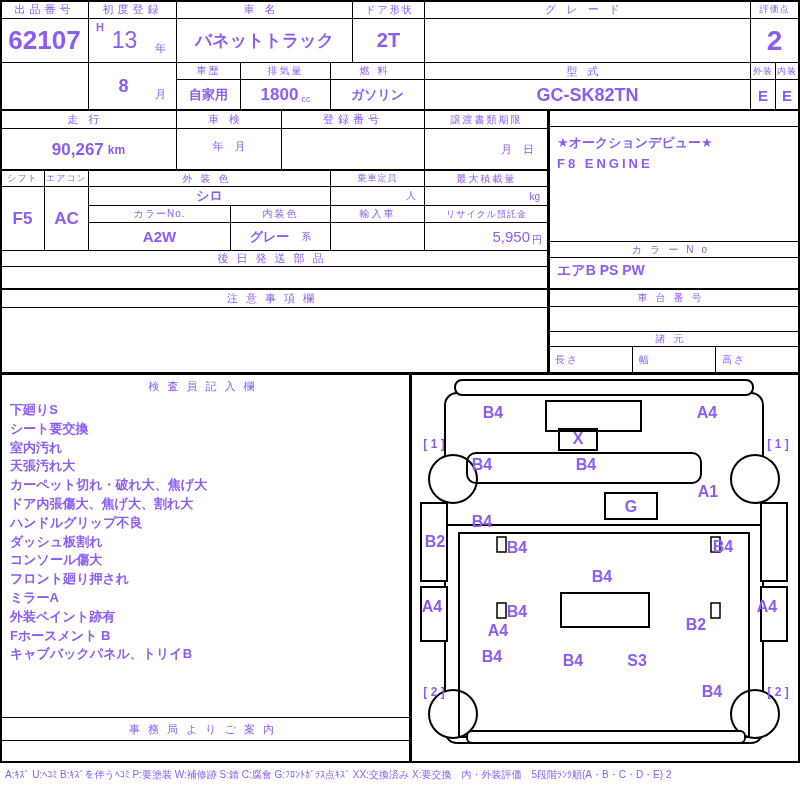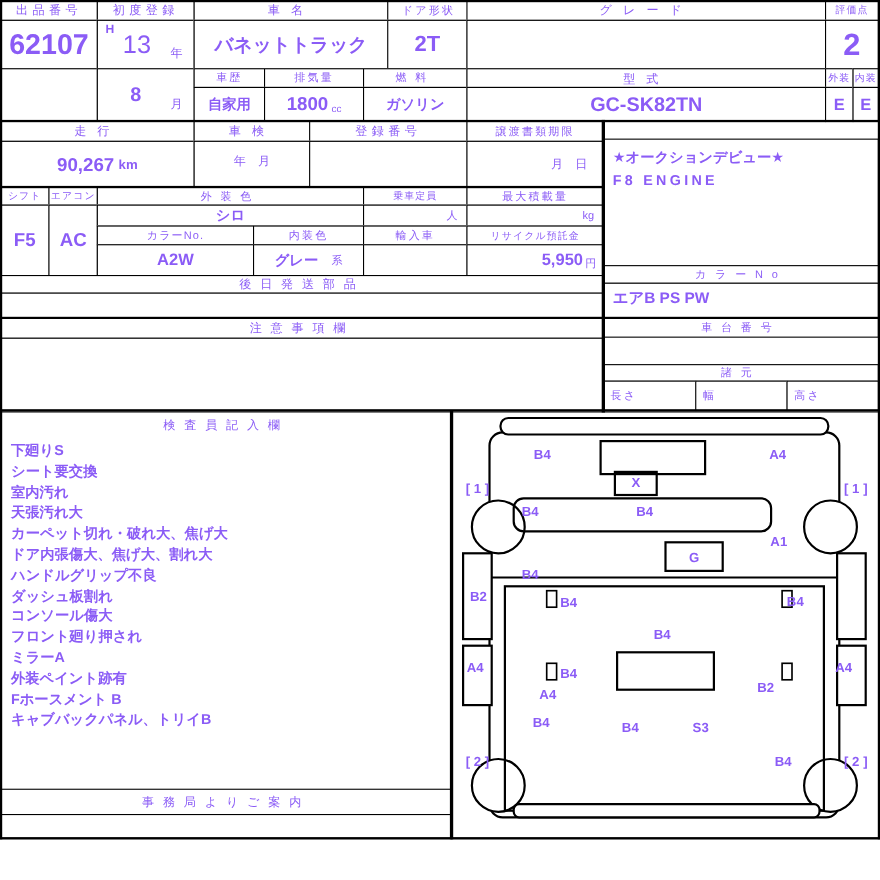--- a/index.html
+++ b/index.html
@@ -9,21 +9,21 @@
         display:flex;align-items:center;justify-content:center;overflow:hidden;white-space:nowrap;}
   .lbl{font-size:11px;letter-spacing:4px;}
   .ls8{letter-spacing:8px;} .ls10{letter-spacing:10px;} .ls2{letter-spacing:2px;}
   .xs{font-size:9px;letter-spacing:1px;} .s10{font-size:10px;}
   .val{font-weight:bold;font-size:14px;}
   .fs13{font-size:13px;} .fs15{font-size:15px;} .fs17{font-size:17px;}
   .fs18{font-size:18px;} .fs20{font-size:20px;} .fs26{font-size:26px;} .fs28{font-size:28px;}
   .left{justify-content:flex-start;} .right{justify-content:flex-end;}
   .top-align{align-items:flex-start;}
   .thick{position:absolute;background:#000;}
-  .mark{position:absolute;transform:translate(-50%,-50%);font-weight:bold;font-size:12px;white-space:nowrap;}
+  .mark{position:absolute;transform:translate(-50%,-50%);font-weight:bold;font-size:16px;white-space:nowrap;}
   .insp-item{font-weight:bold;font-size:13px;line-height:18.8px;white-space:nowrap;}
   .spec{justify-content:flex-start;padding-left:6px;font-size:10px;letter-spacing:2px;}
   svg{display:block;}
 </style>
 </head>
 <body>
 
 <div id="page">
 
   <div class="cell lbl" style="left:0;top:0;width:89px;height:19px">出品番号</div>
@@ -105,21 +105,21 @@
   <div class="cell lbl ls2 s10" style="left:330px;top:205px;width:95px;height:18px">輸入車</div>
   <div class="cell xs" style="left:424px;top:205px;width:125px;height:18px">リサイクル預託金</div>
 
   <div class="cell val fs15" style="left:88px;top:222px;width:143px;height:29px">A2W</div>
   <div class="cell" style="left:230px;top:222px;width:101px;height:29px">
     <span style="font-weight:bold;font-size:13px">グレー</span>
     <span style="font-size:10px;margin-left:12px">系</span>
   </div>
   <div class="cell" style="left:330px;top:222px;width:95px;height:29px"></div>
   <div class="cell right" style="left:424px;top:222px;width:125px;height:29px;padding-right:6px">
-    <span style="font-weight:bold;font-size:15px">5,950</span>
+    <span style="font-weight:normal;font-size:15px">5,950</span>
     <span style="font-size:10px;margin-left:2px;margin-top:6px">円</span>
   </div>
 
   <div class="cell lbl ls8" style="left:0;top:250px;width:549px;height:17px">後日発送部品</div>
   <div class="cell" style="left:0;top:266px;width:549px;height:25px"></div>
 
   <div class="cell lbl ls8" style="left:0;top:289px;width:549px;height:19px">注意事項欄</div>
   <div class="cell" style="left:0;top:307px;width:549px;height:67px"></div>
 
   <div class="cell lbl ls8 s10" style="left:548px;top:241px;width:251px;height:17px">カラーNo</div>
@@ -223,14 +223,15 @@
   <div class="thick" style="left:0;top:109px;width:800px;height:2px"></div>
   <div class="thick" style="left:0;top:169px;width:550px;height:2px"></div>
   <div class="thick" style="left:0;top:288px;width:800px;height:2px"></div>
   <div class="thick" style="left:0;top:372px;width:800px;height:2px"></div>
   <div class="thick" style="left:0;top:761px;width:800px;height:2px"></div>
   <div class="thick" style="left:0;top:0;width:2px;height:763px"></div>
   <div class="thick" style="left:798px;top:0;width:2px;height:763px"></div>
   <div class="thick" style="left:547px;top:109px;width:3px;height:266px"></div>
   <div class="thick" style="left:409px;top:373px;width:3px;height:390px"></div>
 
+  <div style="position:absolute;left:5px;top:768px;width:792px;font-size:10px;white-space:nowrap">A:ｷｽﾞ U:ﾍｺﾐ B:ｷｽﾞを伴うﾍｺﾐ P:要塗装 W:補修跡 S:錆 C:腐食 G:ﾌﾛﾝﾄｶﾞﾗｽ点ｷｽﾞ XX:交換済み X:要交換　内・外装評価　5段階ﾗﾝｸ順(A・B・C・D・E) 2</div>
 
 </div>
 
 </body></html>

